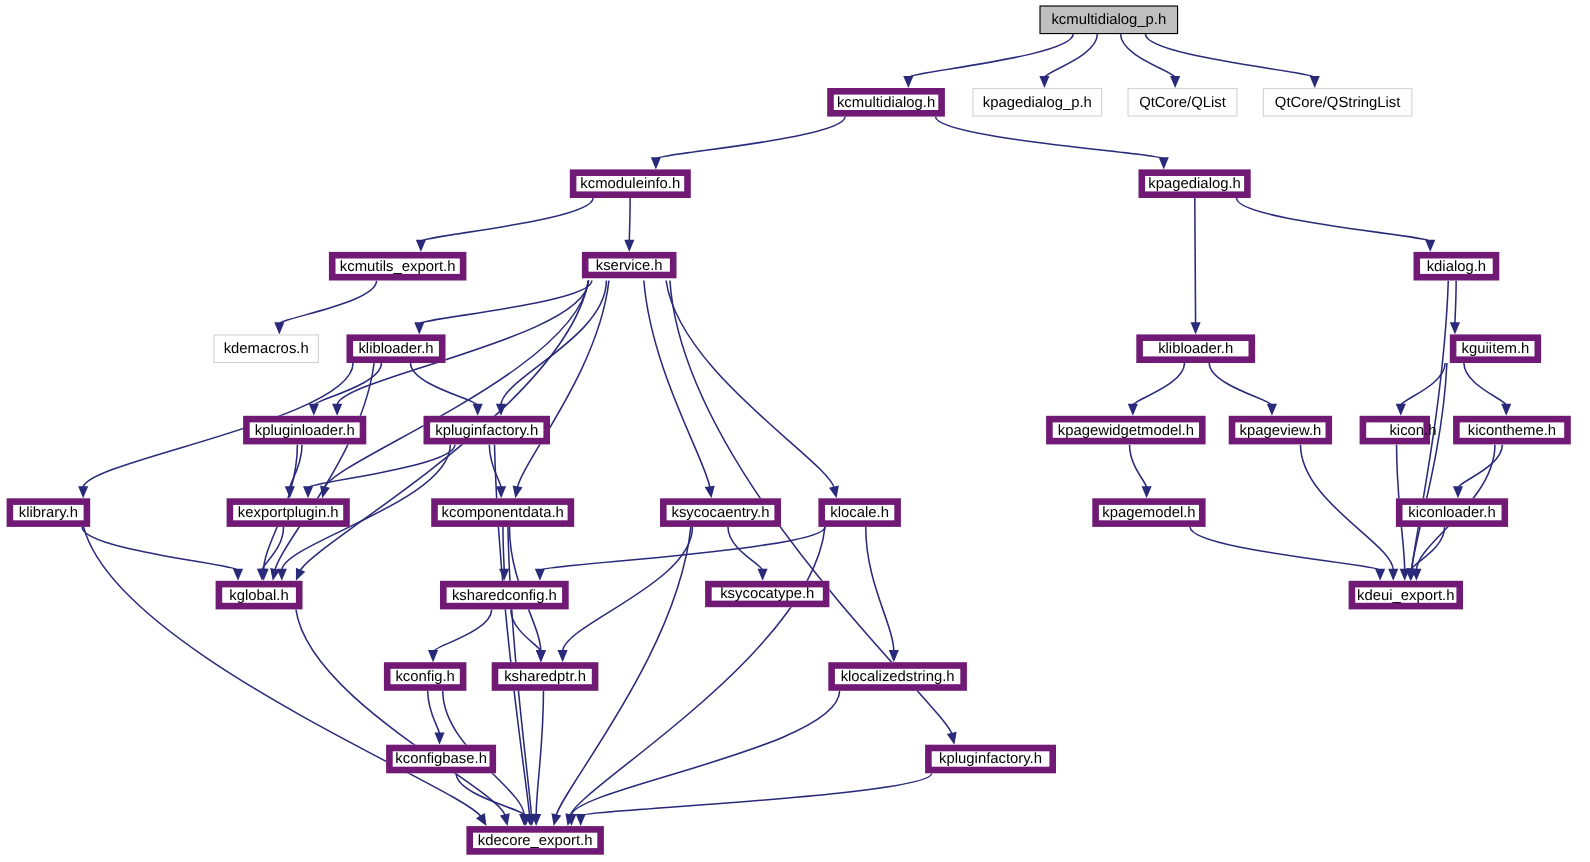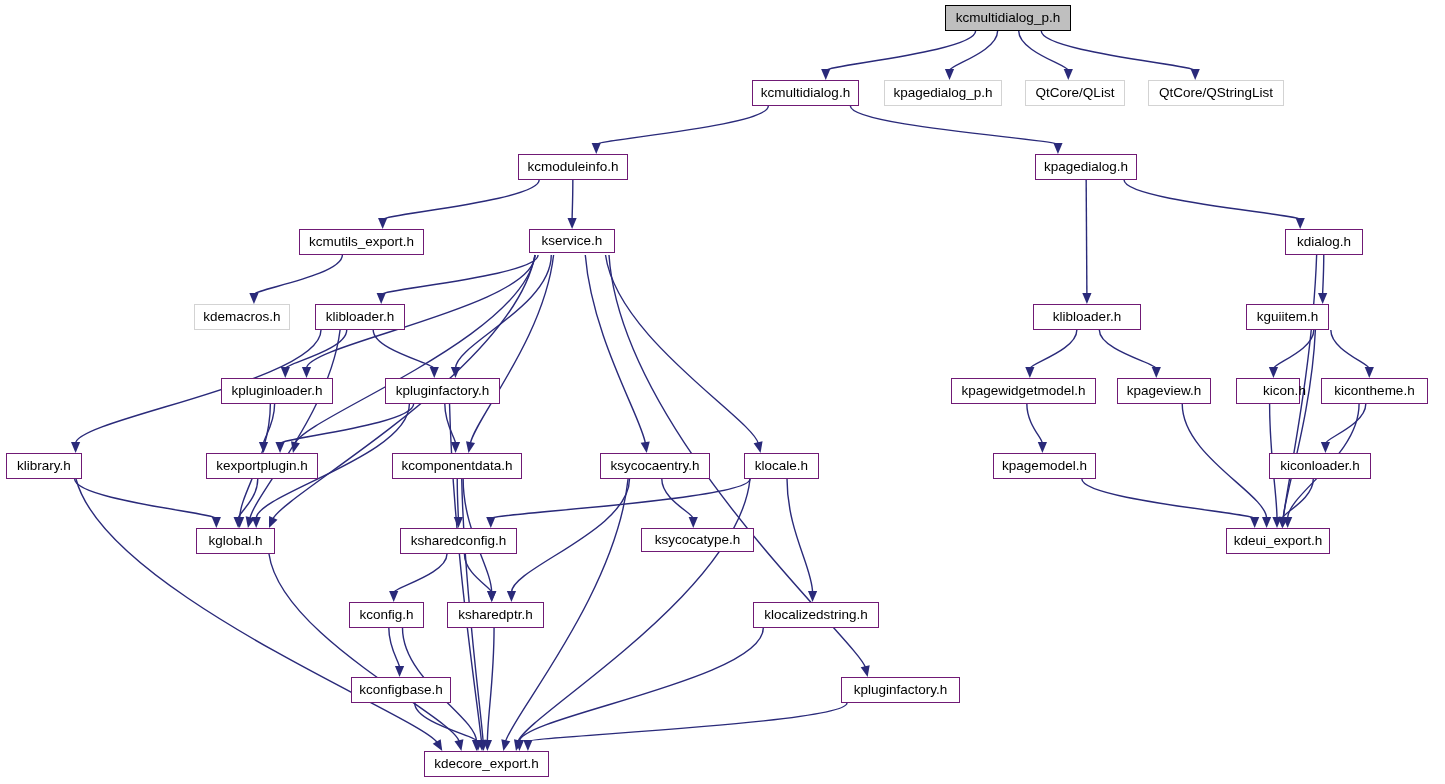--- a/index.html
+++ b/index.html
@@ -28,21 +28,21 @@
     stroke-width: 1.4;
   }
   .edge-head {
     fill: #2a2a7a;
     stroke: none;
   }
   .node {
     position: absolute;
     box-sizing: border-box;
     background: #ffffff;
-    border: 1px solid #701a75;
+    border: 6px solid #701a75;
     color: #000000;
     font-size: 13.5px;
     line-height: 1;
     display: flex;
     align-items: center;
     justify-content: center;
     white-space: nowrap;
     height: 25px;
     z-index: 5;
   }
@@ -224,21 +224,21 @@
       </div>
       <div class="node external" style="left: 194px; top: 304px; width: 96px; height: 26px;">
         <span>kdemacros.h</span>
       </div>
       <div class="node" style="left: 315px; top: 304px; width: 90px; height: 26px;">
         <span>klibloader.h</span>
       </div>
       <div class="node" style="left: 1033px; top: 304px; width: 108px; height: 26px;">
         <span>klibloader.h</span>
       </div>
-      <div class="node" style="left: 1246px; top: 304px; width: 83px; height: 26px;">
+      <div class="node" style="left: 1318px; top: 304px; width: 83px; height: 26px;">
         <span>kguiitem.h</span>
       </div>
       <div class="node" style="left: 221px; top: 378px; width: 112px; height: 26px;">
         <span>kpluginloader.h</span>
       </div>
       <div class="node" style="left: 385px; top: 378px; width: 115px; height: 26px;">
         <span>kpluginfactory.h</span>
       </div>
       <div class="node" style="left: 951px; top: 378px; width: 145px; height: 26px;">
         <span>kpagewidgetmodel.h</span>

